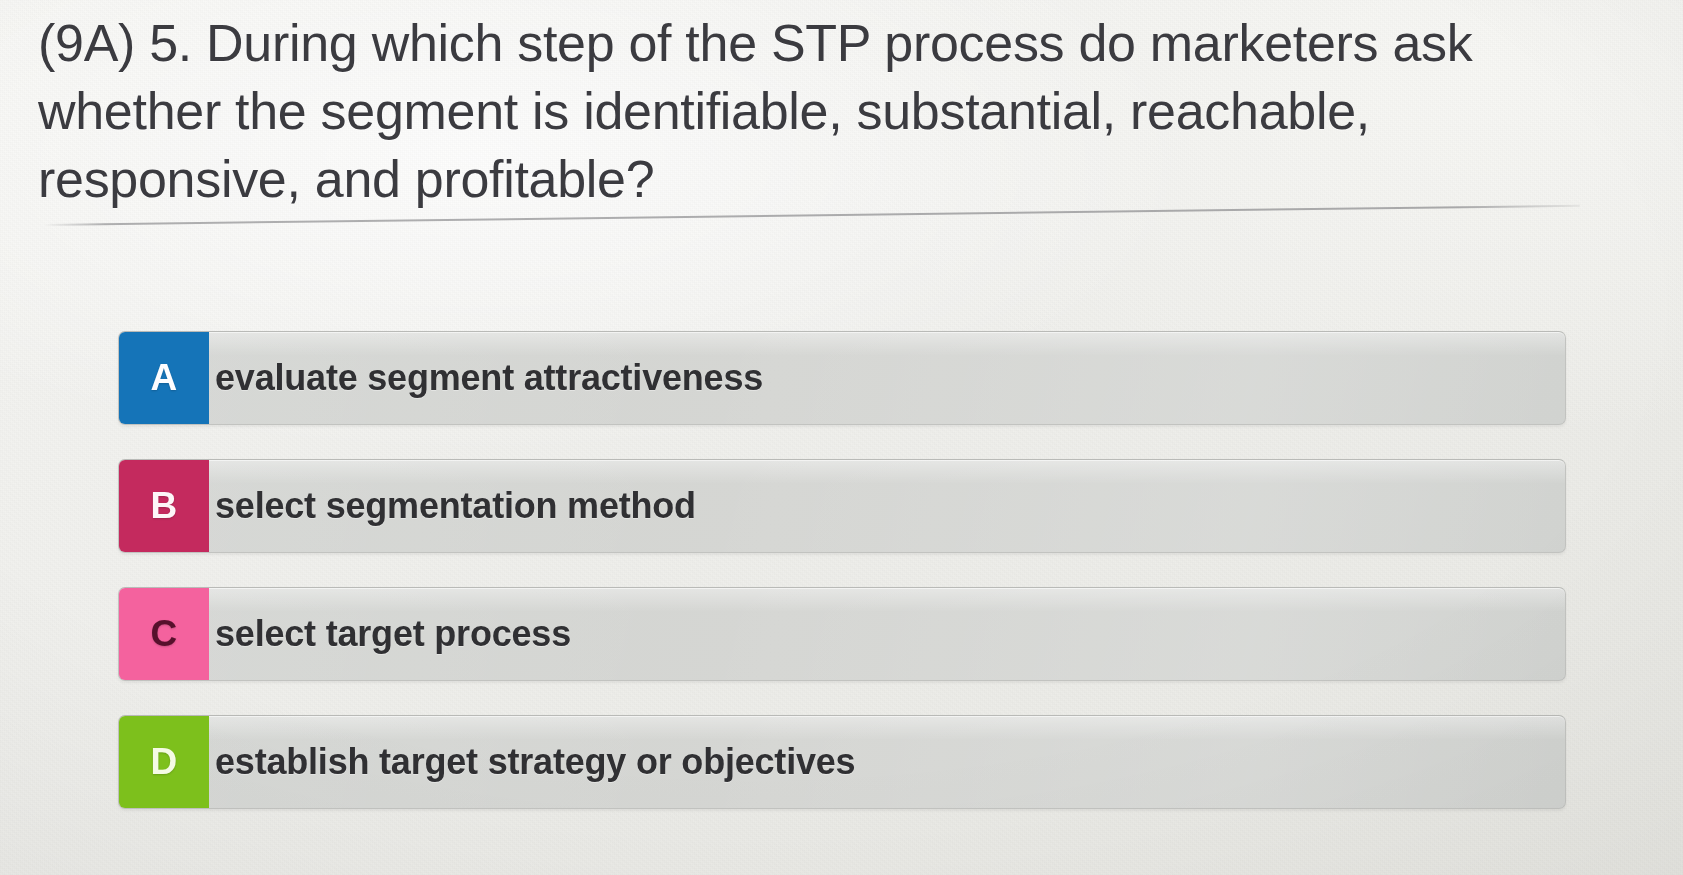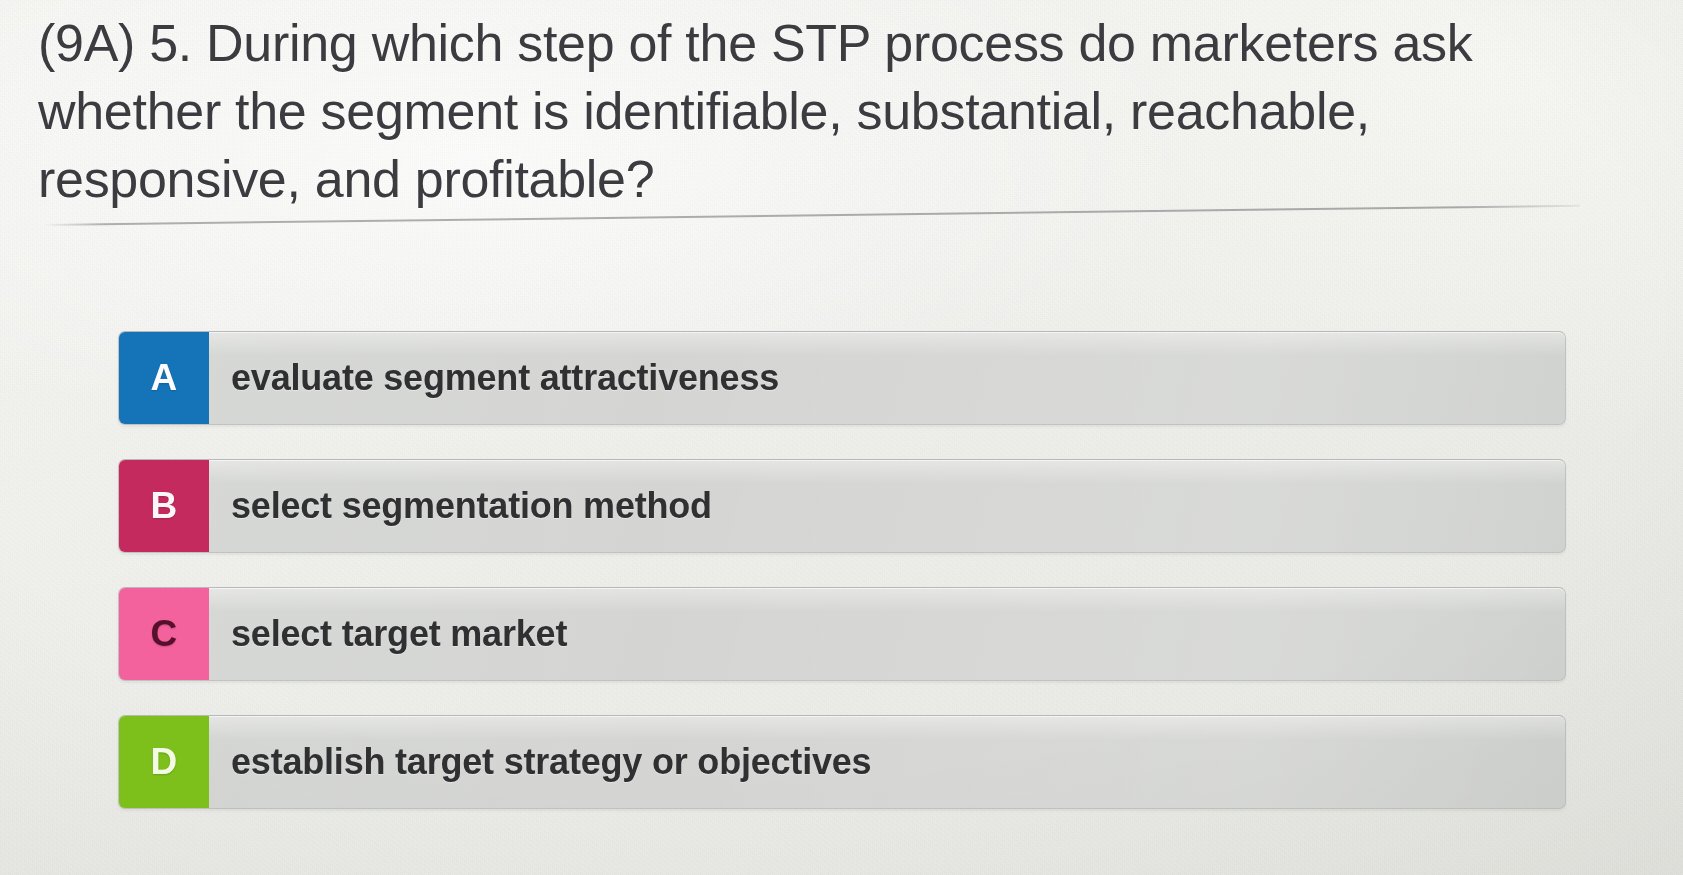--- a/index.html
+++ b/index.html
@@ -115,21 +115,21 @@
     letter-spacing: 0.5px;
     position: relative;
     z-index: 2;
     text-shadow: 0 1px 2px rgba(0,0,0,0.18);
   }
 
   .label {
     flex: 1 1 auto;
     display: flex;
     align-items: center;
-    padding-left: 22px;
+    padding-left: 6px;
     font-size: 36px;
     font-weight: 700;
     color: #303033;
     letter-spacing: -0.2px;
     position: relative;
     z-index: 2;
     text-shadow: 0 1px 0 rgba(255,255,255,0.35);
   }
 
   
@@ -153,21 +153,21 @@
       <div class="label">evaluate segment attractiveness</div>
     </div>
 
     <div class="option">
       <div class="badge" style="background: rgb(196, 42, 94); color: rgb(253, 246, 248);">B</div>
       <div class="label">select segmentation method</div>
     </div>
 
     <div class="option">
       <div class="badge" style="background: rgb(244, 98, 158); color: rgb(87, 16, 44);">C</div>
-      <div class="label">select target market</div>
+      <div class="label">select target process</div>
     </div>
 
     <div class="option clipped">
       <div class="badge" style="background: rgb(125, 192, 28); color: rgb(244, 251, 228);">D</div>
       <div class="label">establish target strategy or objectives</div>
     </div>
 
   </div>
 
   <div id="vignette"></div>

